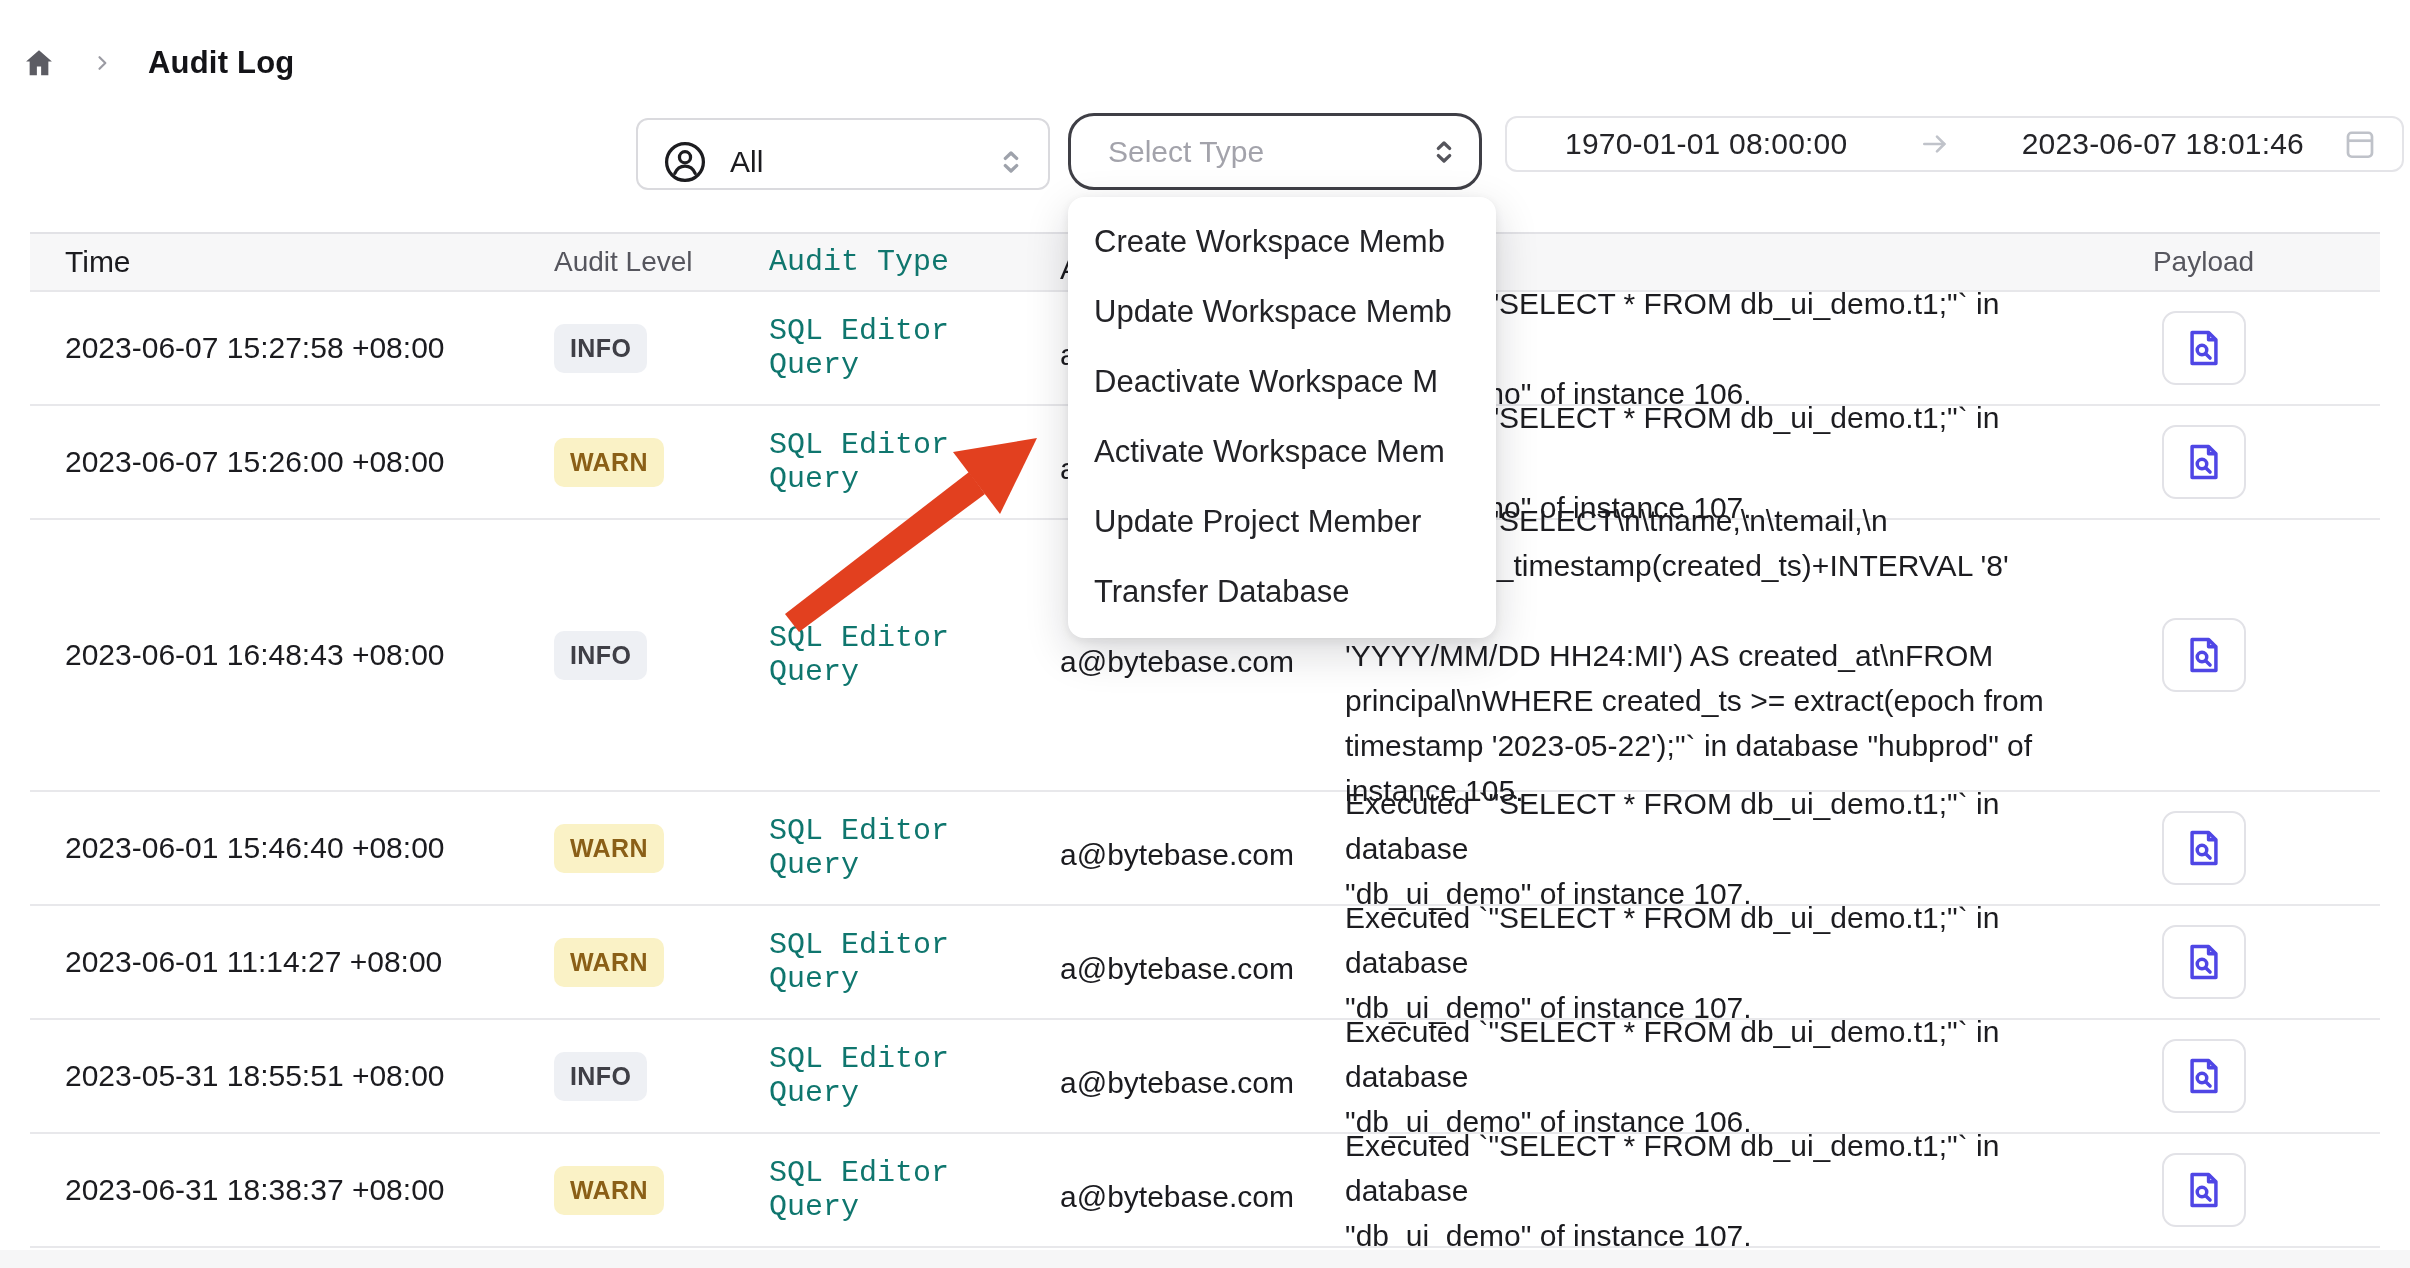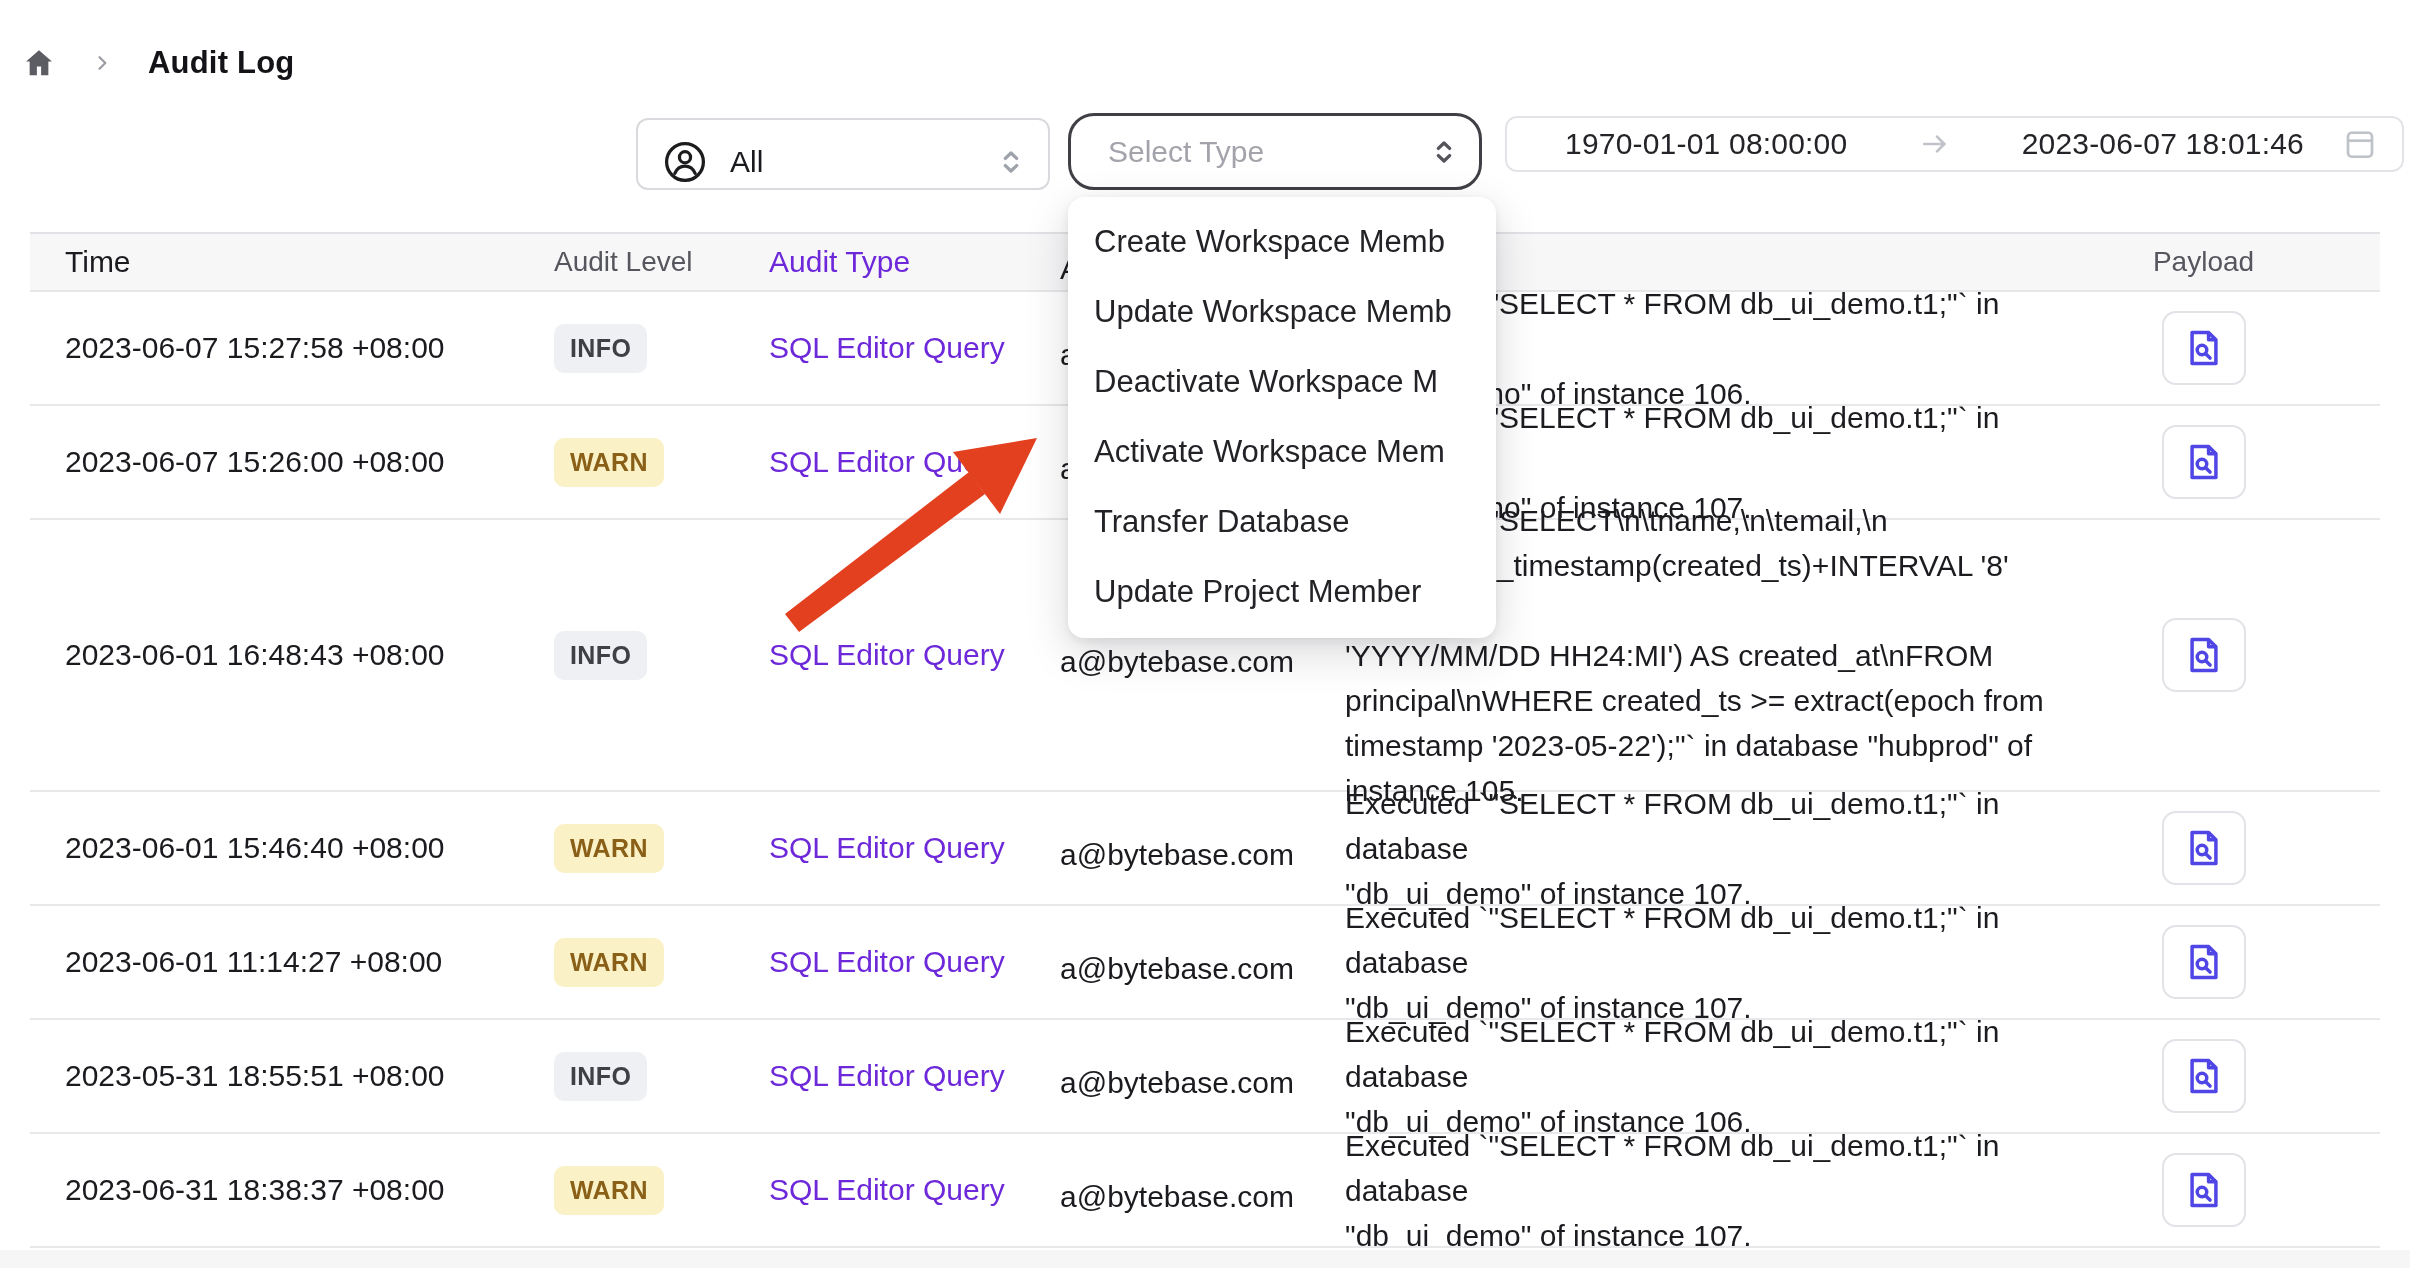--- a/index.html
+++ b/index.html
@@ -26,21 +26,21 @@
   .icon{display:flex;align-items:center;justify-content:center;}
   
   .audit-table{position:absolute;left:30px;top:232px;width:2350px;}
   .thead{display:flex;align-items:center;height:60px;box-sizing:border-box;background:#f7f7f8;
          border-top:2px solid #e2e2e6;border-bottom:2px solid #e7e7ea;
          color:#56565e;font-size:28px;font-weight:500;}
   .trow{display:flex;align-items:center;height:114px;box-sizing:border-box;border-bottom:2px solid #e8e8eb;background:#fff;}
   .cell{box-sizing:border-box;flex:none;overflow:hidden;}
   .c-time{width:494px;padding-left:35px;font-size:30px;color:#1b1b1f;}
   .c-level{width:215px;padding-left:30px;}
-  .c-type{width:291px;padding-left:30px;font-size:30px;color:#6d28d9;}
+  .c-type{width:291px;padding-left:30px;font-size:30px;color:#0f766e;font-family:Liberation Mono, monospace;}
   .c-actor{width:285px;padding-left:30px;font-size:30px;color:#1b1b1f;white-space:nowrap;margin-top:14px;}
   .c-comment{width:780px;padding-left:30px;padding-right:34px;font-size:30px;color:#1c1c20;
              white-space:pre-line;line-height:45px;}
   .c-payload{width:285px;padding-right:68px;display:flex;justify-content:center;align-items:center;}
   .badge{display:inline-block;font-size:25px;font-weight:700;padding:10px 16px;border-radius:10px;letter-spacing:.4px;}
   .badge-info{background:var(--badge-info-bg);color:var(--badge-info-text);}
   .badge-warn{background:var(--badge-warn-bg);color:var(--badge-warn-text);}
   .payload-btn{width:84px;height:74px;box-sizing:border-box;border:2px solid #e2e2e7;border-radius:14px;
                background:#fff;display:flex;align-items:center;justify-content:center;
                color:var(--accent-payload);cursor:pointer;padding:0;}
@@ -276,20 +276,20 @@
       </div>
     </div>
 </div>
 <div class="partial-strip"></div>
 
 <div class="type-dropdown" id="type-dropdown">
     <div class="dd-item">Create Workspace Memb</div>
     <div class="dd-item">Update Workspace Memb</div>
     <div class="dd-item">Deactivate Workspace M</div>
     <div class="dd-item">Activate Workspace Mem</div>
+    <div class="dd-item">Update Project Member</div>
     <div class="dd-item">Transfer Database</div>
-    <div class="dd-item">Update Project Member</div>
   </div>
 
 <svg class="red-arrow" viewBox="0 0 2410 1268">
   <polygon points="785,614 799,632 985,494 969,472"></polygon>
   <polygon points="1000,514 953,452 1037,438"></polygon>
 </svg>
 
 </body></html>

